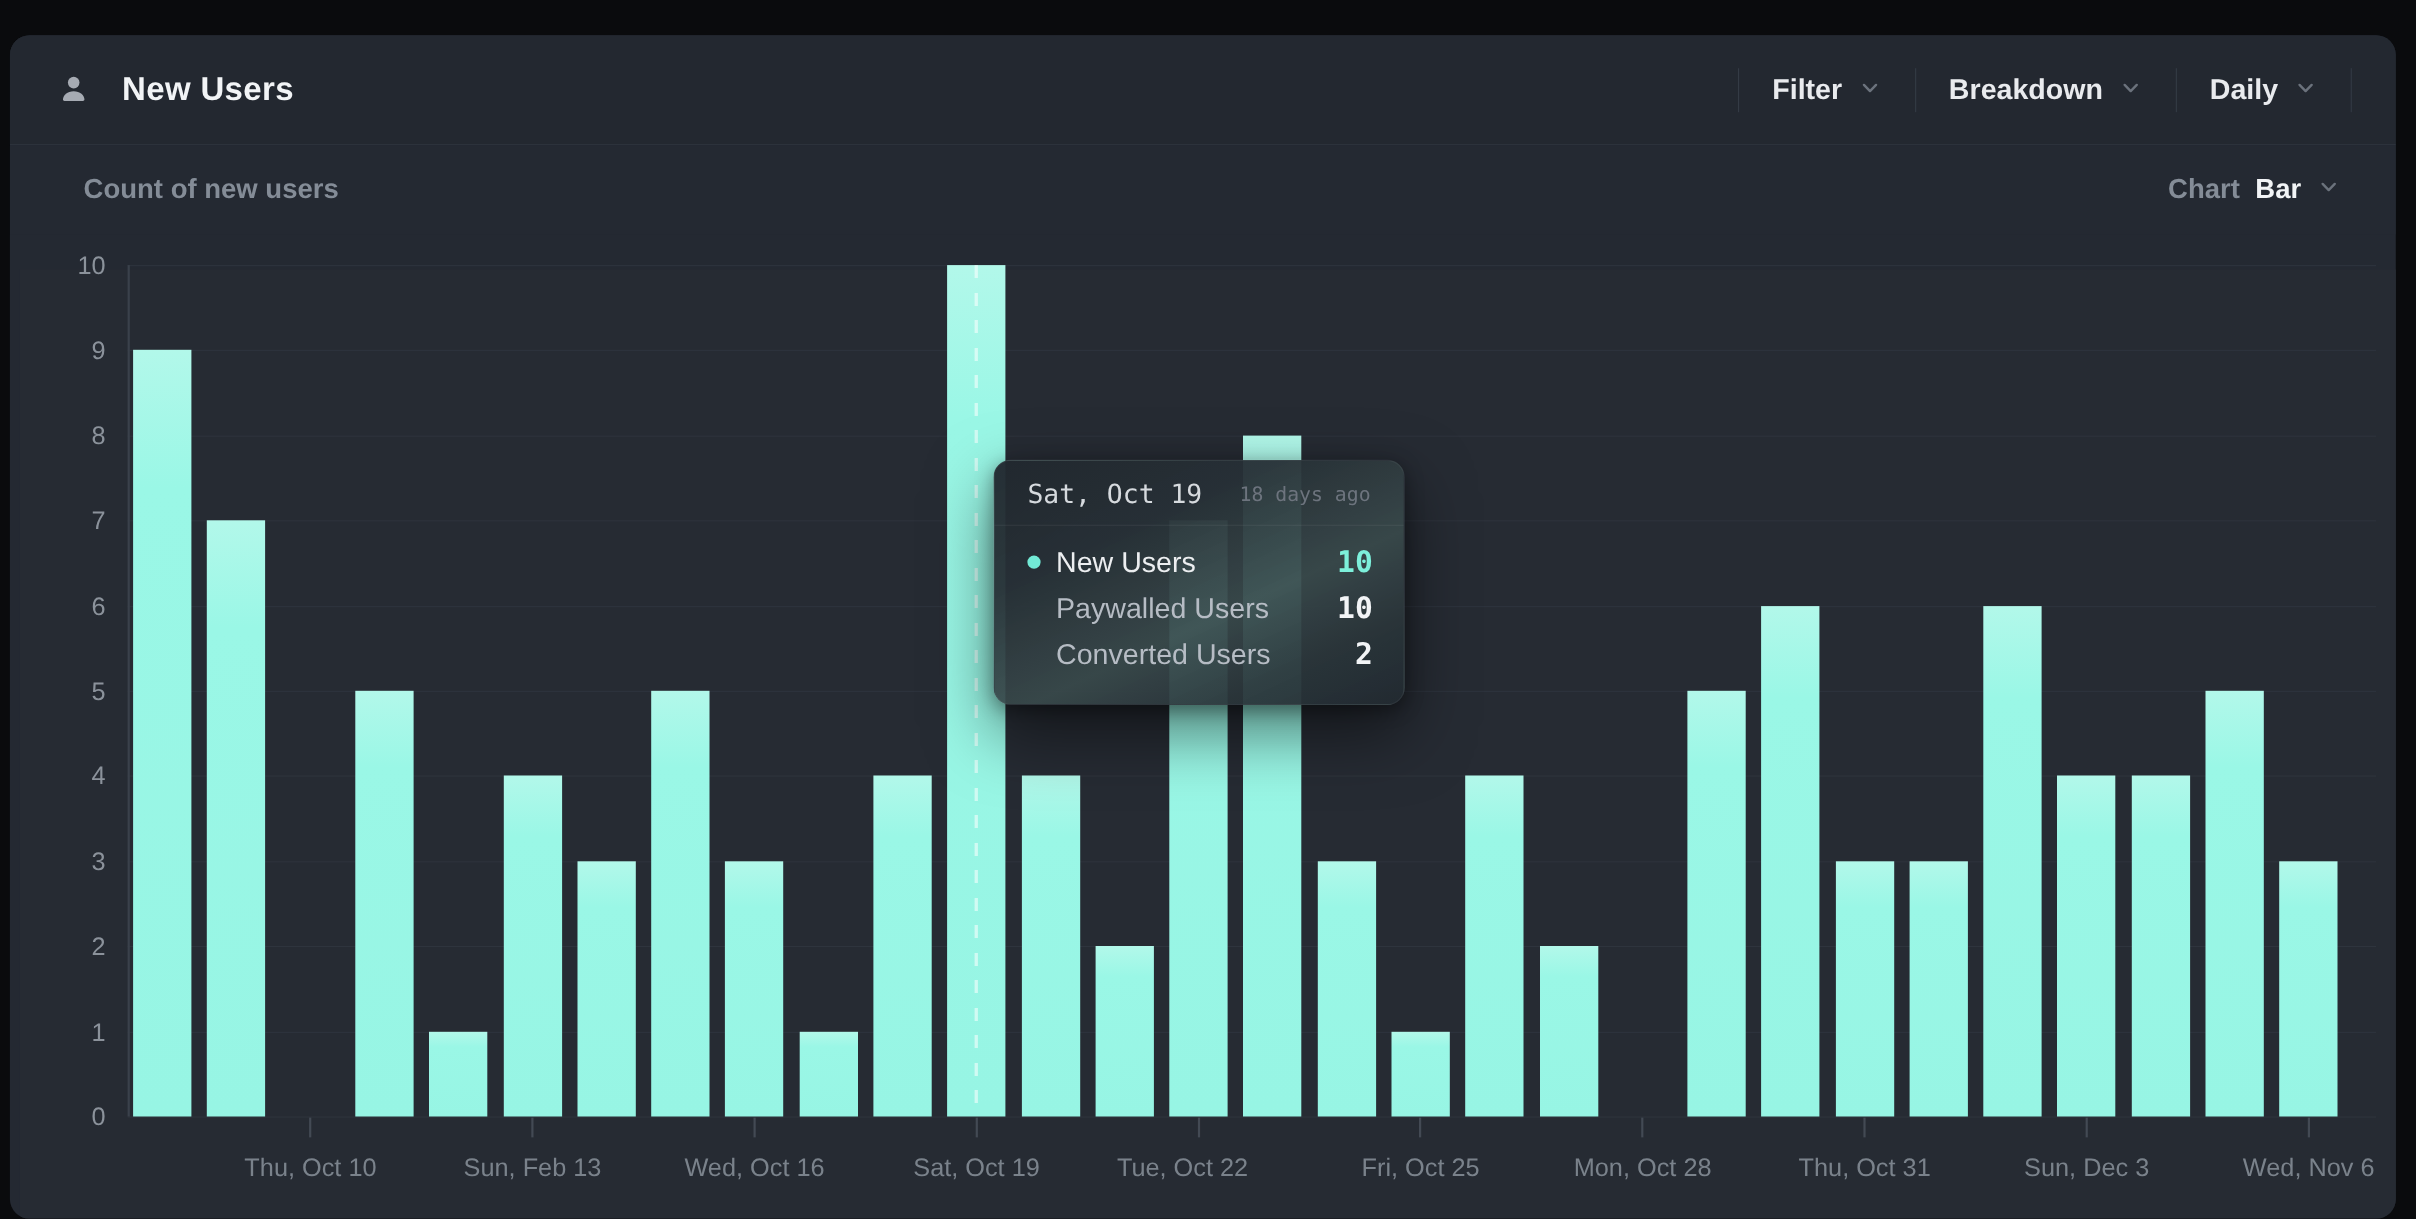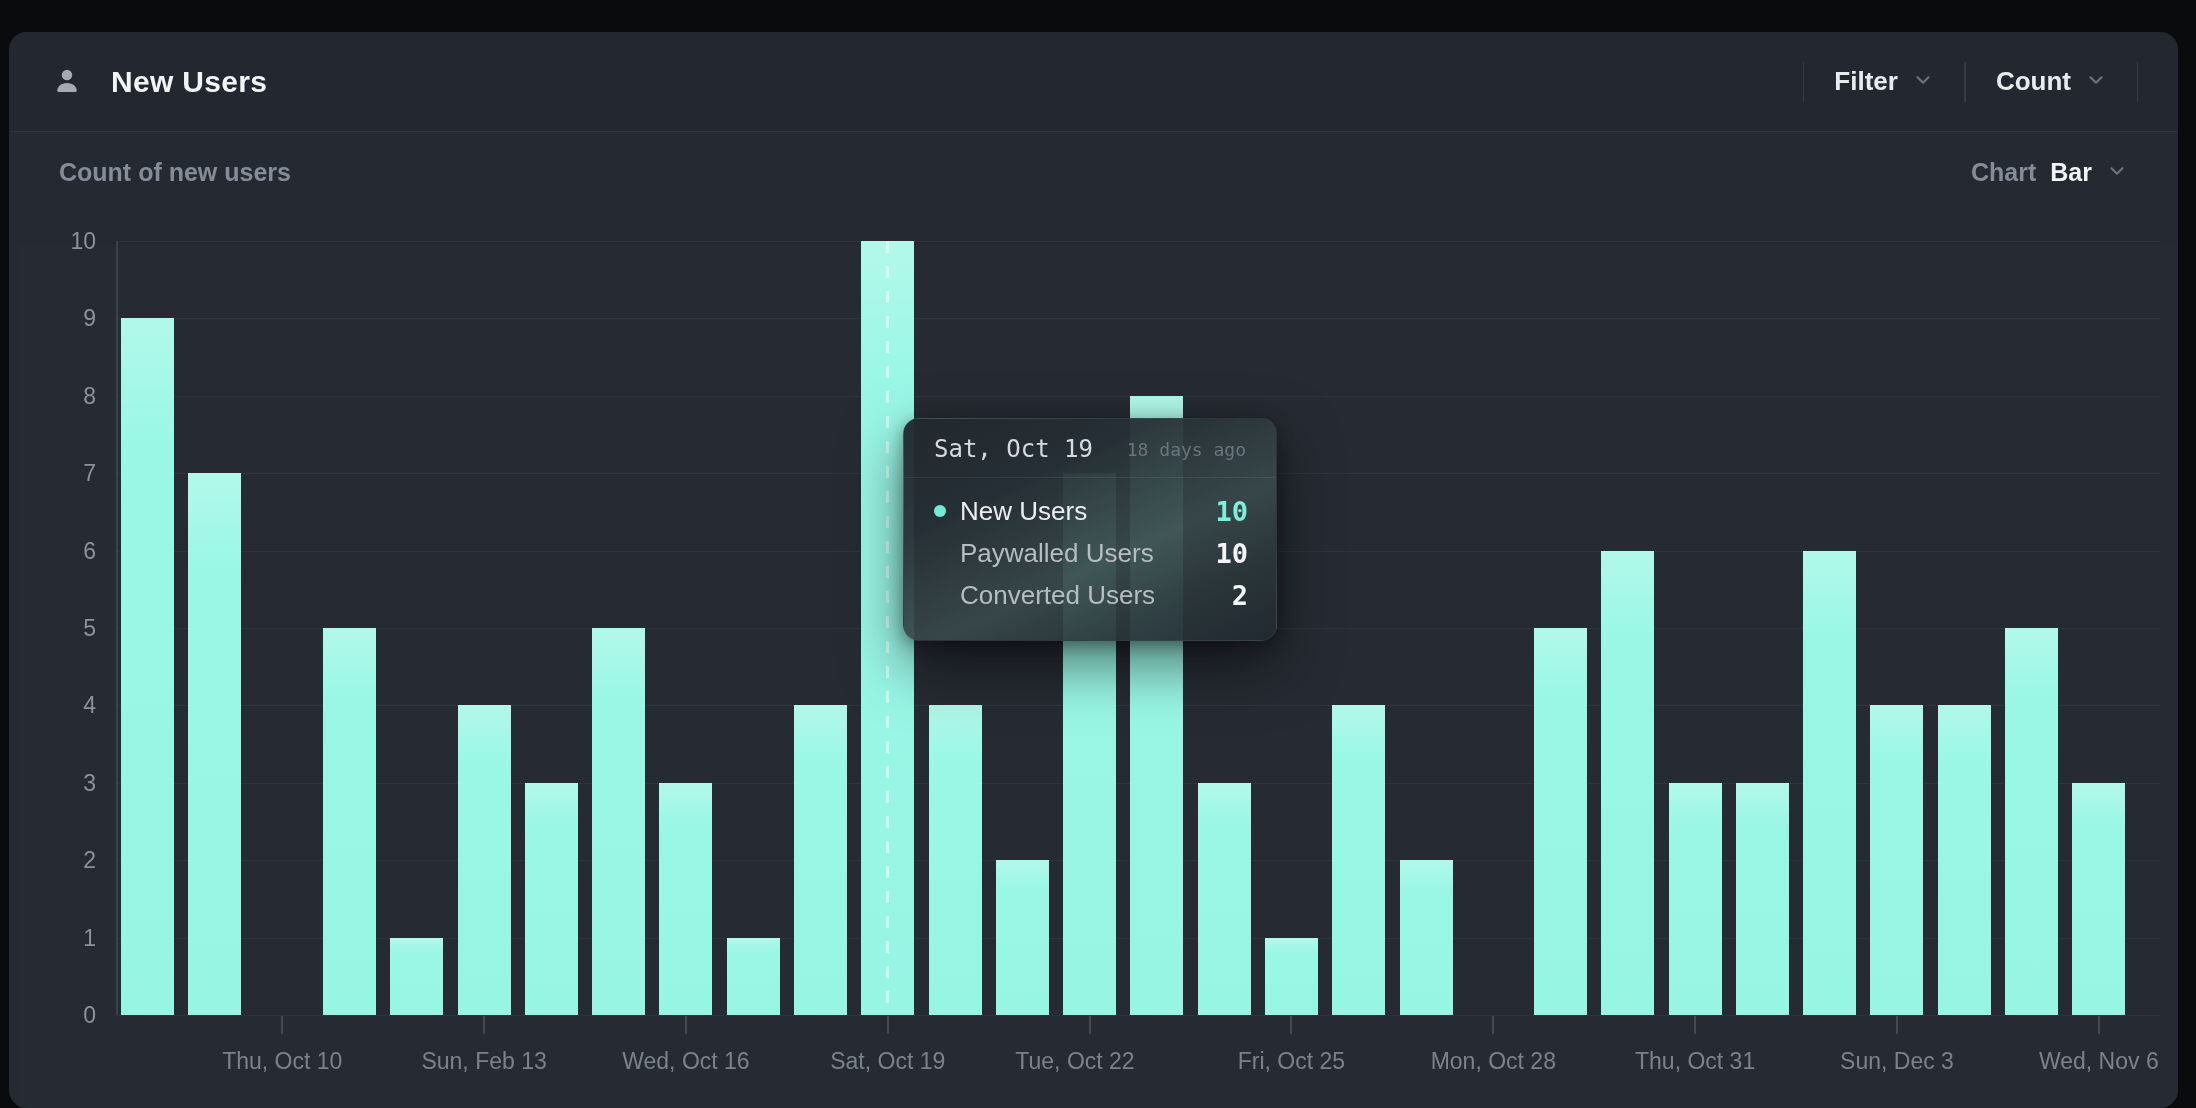--- a/index.html
+++ b/index.html
@@ -14,21 +14,21 @@
   .card-title{font-size:30px;font-weight:700;color:#f2f4f6;letter-spacing:.3px;}
   .controls{margin-left:auto;display:flex;align-items:center;}
   .ctl-divider{width:1px;height:40px;background:#343b45;}
   .control{display:flex;align-items:center;gap:14px;background:none;border:none;cursor:pointer;
            padding:0 30px;height:60px;}
   .control .lbl{font-size:26px;font-weight:600;color:#e9ebee;white-space:nowrap;}
   .chev{color:#6b727c;display:block;}
   
   .subheader{position:relative;height:81px;display:flex;align-items:center;padding:0 50px;
              box-sizing:border-box;background:#242932;}
-  .metric-label{font-size:25px;font-weight:600;color:#848c97;}
+  .metric-label{font-size:25px;font-weight:600;color:#848c97;margin-left:17px;}
   .chart-select{margin-left:auto;display:flex;align-items:center;gap:14px;cursor:pointer;}
   .chart-word{font-size:25px;font-weight:600;color:#848c97;}
   .chart-value{font-size:25px;font-weight:700;color:#f2f4f6;}
   
   .chart-section{position:absolute;left:9px;top:213px;width:2169px;height:895px;background:#262b33;}
   .layer{position:absolute;left:0;top:0;width:2196px;height:1108px;pointer-events:none;}
   .gridline{position:absolute;height:1px;background:#2e343d;}
   .axis-line{position:absolute;width:2px;background:#3a414b;}
   .ylab{position:absolute;width:76px;text-align:right;font-size:23px;color:#8b929b;line-height:28px;}
   .bar{position:absolute;background:linear-gradient(180deg,#b2f8ea 0%,#9af7e6 18%,#97f5e4 100%);
@@ -75,23 +75,29 @@
       </div>
       <div class="controls">
         <div class="ctl-divider"></div>
         <button class="control">
           <span class="lbl">Filter</span>
           <span class="chev"><svg width="22" height="22" viewBox="0 0 20 20" fill="none" stroke="currentColor" stroke-width="2" stroke-linecap="round" stroke-linejoin="round">
                 <path d="M5 7.5 10 12.5 15 7.5"></path>
               </svg></span>
         </button>
         <div class="ctl-divider"></div>
-        <div class="ctl-divider"></div>
         <button class="control">
-          <span class="lbl">Count</span>
+          <span class="lbl">Breakdown</span>
+          <span class="chev"><svg width="22" height="22" viewBox="0 0 20 20" fill="none" stroke="currentColor" stroke-width="2" stroke-linecap="round" stroke-linejoin="round">
+                <path d="M5 7.5 10 12.5 15 7.5"></path>
+              </svg></span>
+        </button>
+        <div class="ctl-divider"></div>
+        <button class="control">
+          <span class="lbl">Daily</span>
           <span class="chev"><svg width="22" height="22" viewBox="0 0 20 20" fill="none" stroke="currentColor" stroke-width="2" stroke-linecap="round" stroke-linejoin="round">
                 <path d="M5 7.5 10 12.5 15 7.5"></path>
               </svg></span>
         </button>
         <div class="ctl-divider"></div>
       </div>
     </div>
 
     <div class="subheader">
       <span class="metric-label">Count of new users</span>

